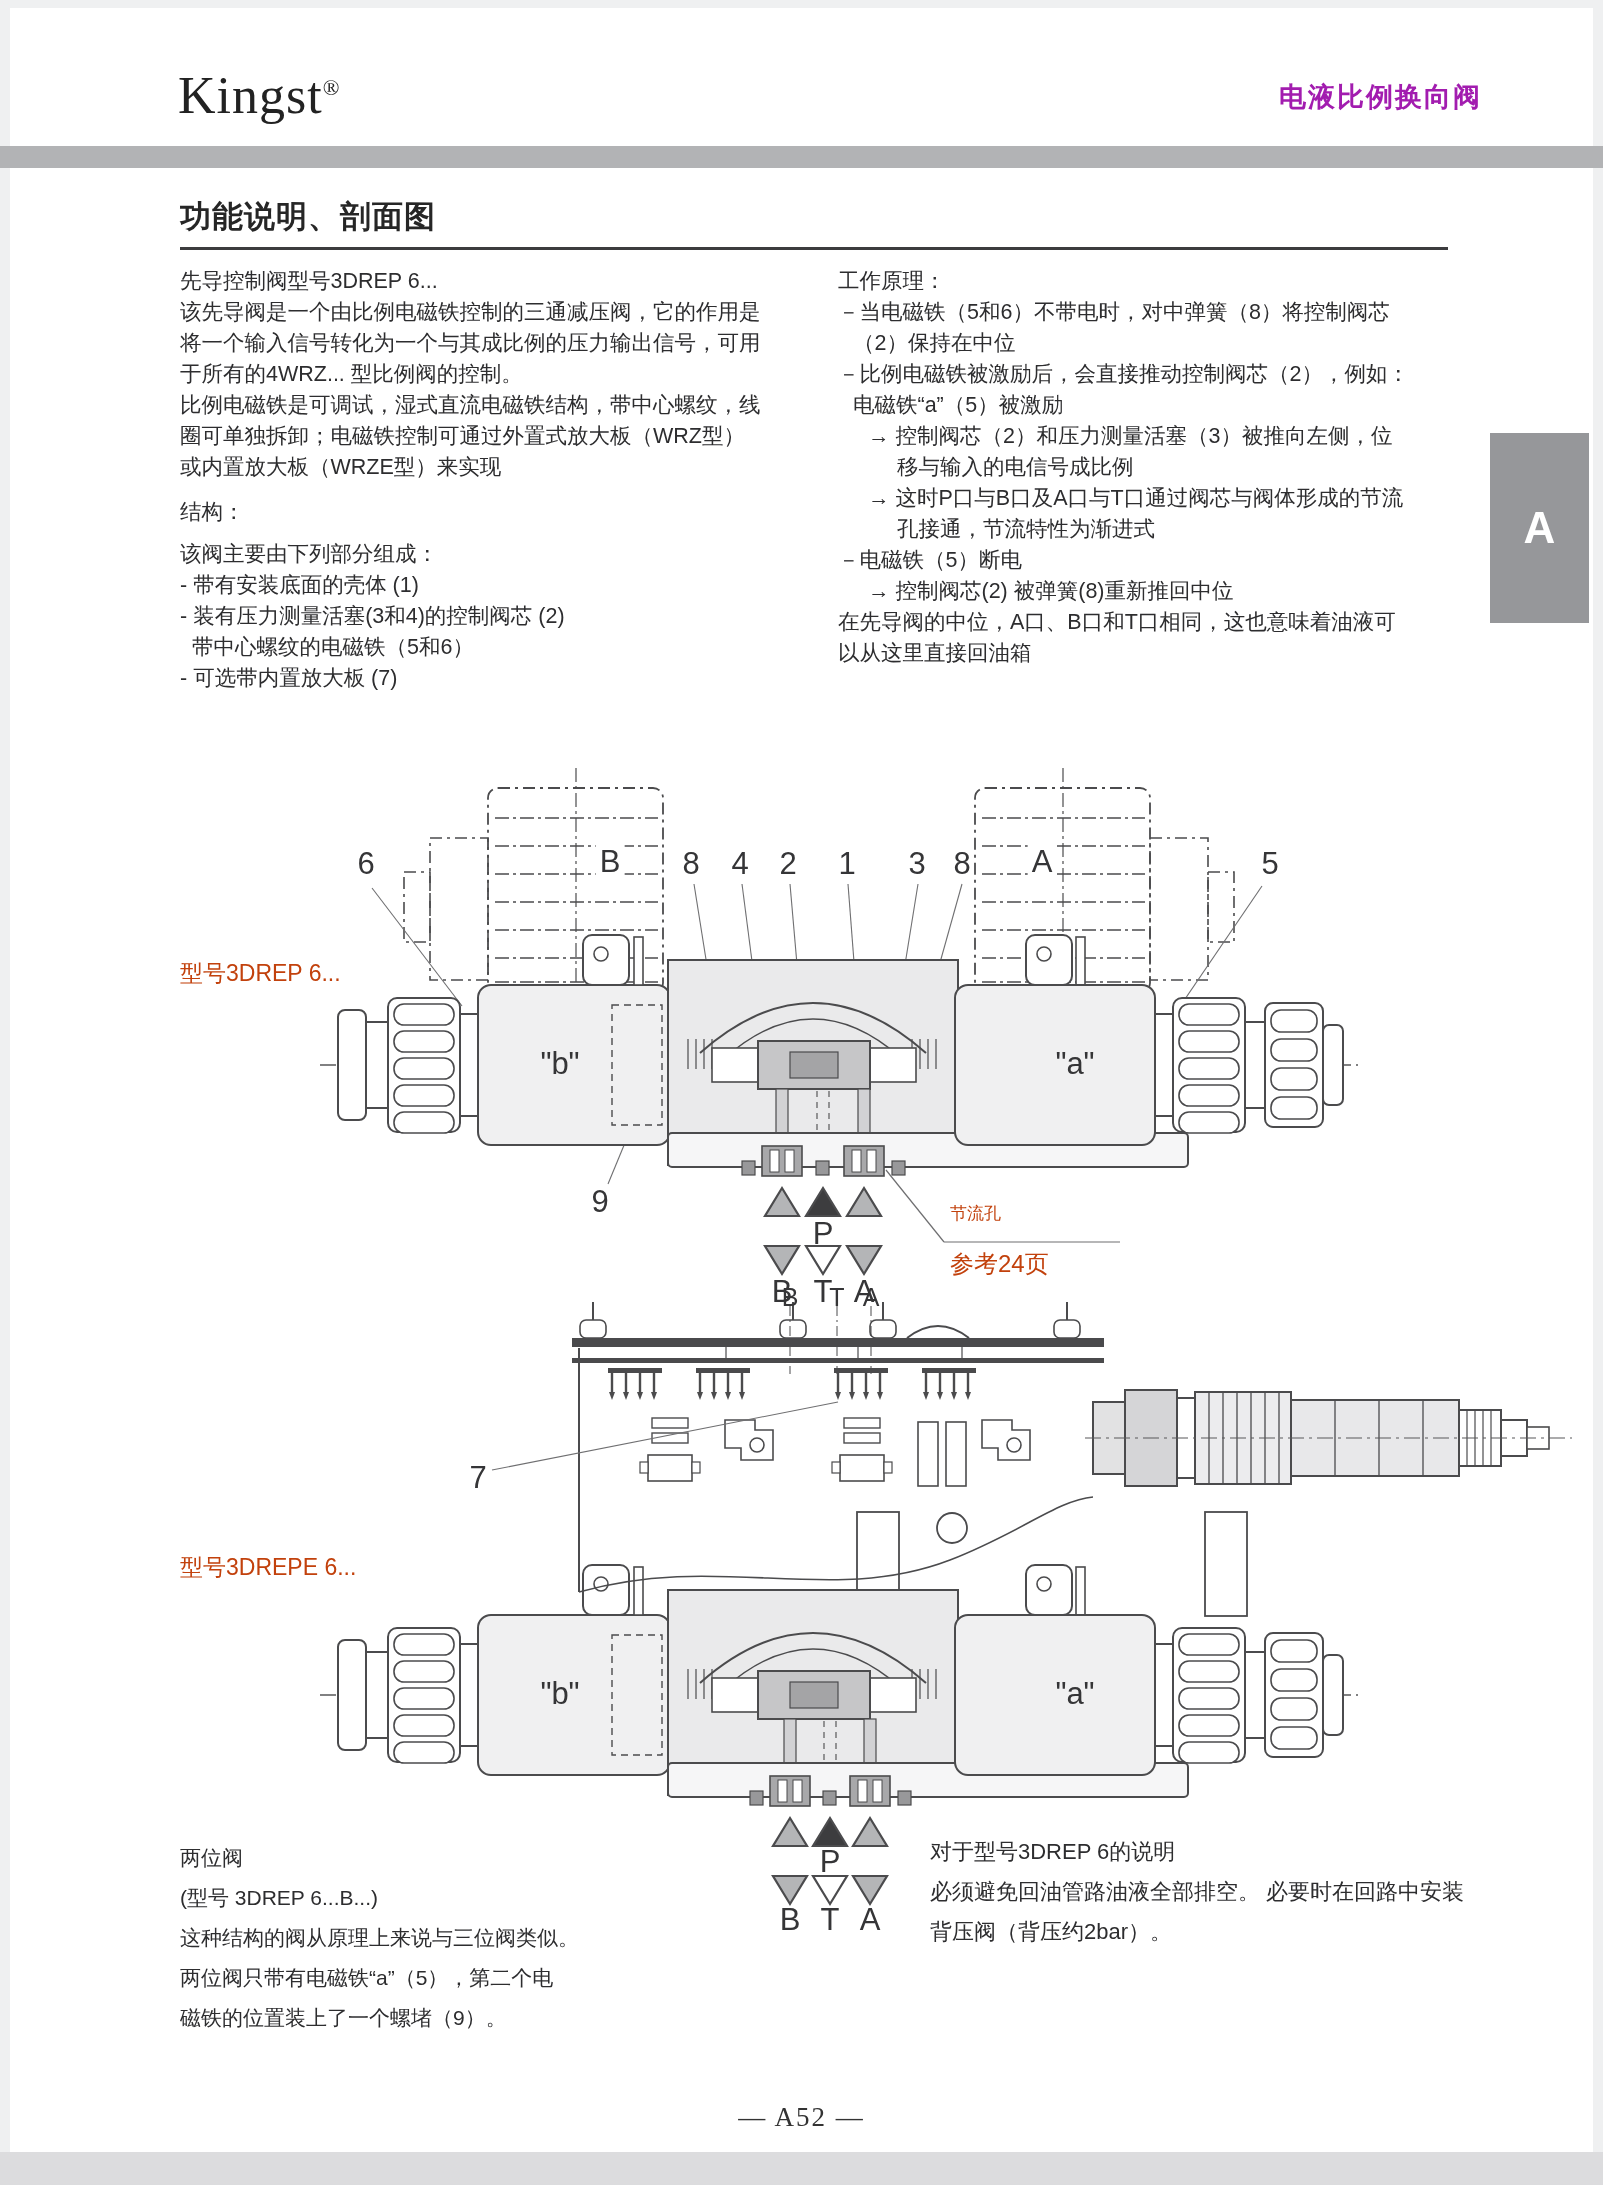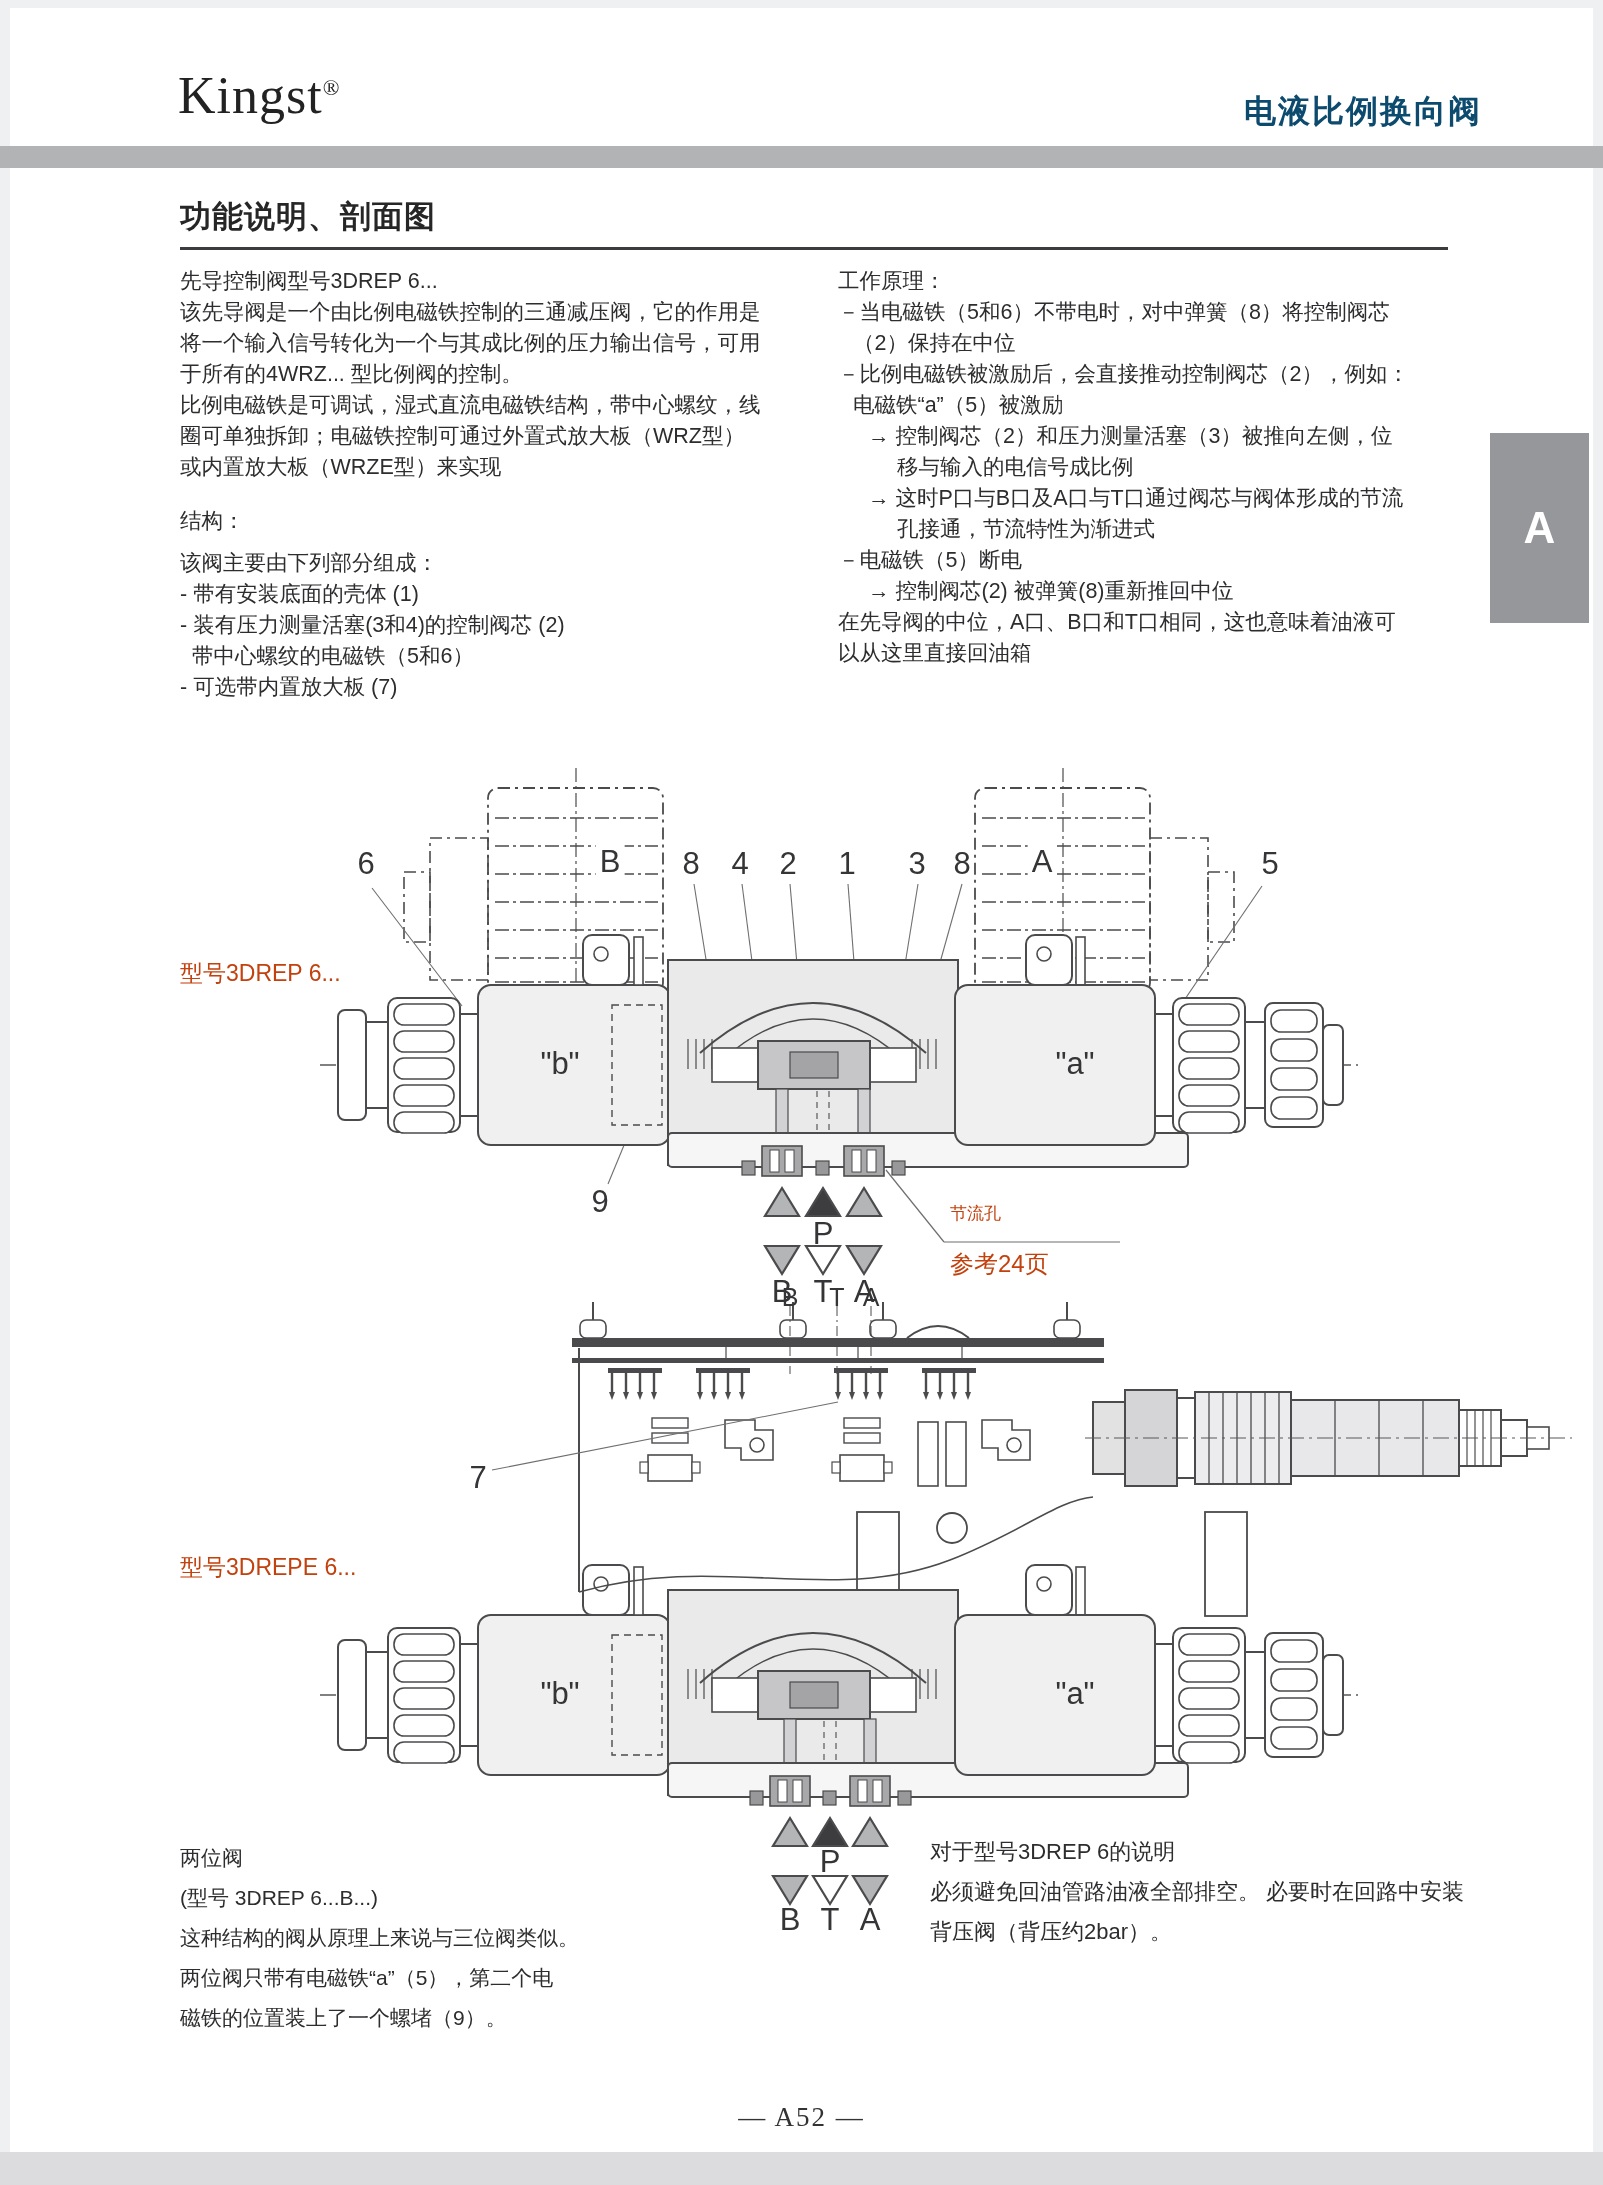--- a/index.html
+++ b/index.html
@@ -5,29 +5,29 @@
 *{box-sizing:border-box;margin:0;padding:0}
 html,body{width:1603px;height:2185px}
 body{position:relative;background:#fff;font-family:"Liberation Sans","DejaVu Sans",sans-serif;color:#2e2e2e;overflow:hidden}
 .edge{position:absolute;background:#eff0f1}
 #topedge{left:0;top:0;width:1603px;height:8px}
 #leftedge{left:0;top:8px;width:10px;height:2144px}
 #rightedge{right:0;top:8px;width:10px;height:2144px}
 #bottomband{position:absolute;left:0;top:2152px;width:1603px;height:33px;background:#dcdcde}
 #brand{position:absolute;left:178px;top:66px;font-family:"Liberation Serif","DejaVu Serif",serif;font-size:52px;color:#222;letter-spacing:1px}
 #brand sup{font-size:22px;vertical-align:super}
-#doctitle{position:absolute;right:121px;top:90px;font-size:32px;font-weight:700;color:#0c4a6e;letter-spacing:2px}
+#doctitle{position:absolute;right:121px;top:79px;font-size:27px;font-weight:700;color:#a21caf;letter-spacing:2px}
 #graybar{position:absolute;left:0;top:146px;width:1603px;height:22px;background:#b2b3b5}
 #sectitle{position:absolute;left:180px;top:196px;font-size:31px;font-weight:700;letter-spacing:1px;color:#262626}
 #secline{position:absolute;left:180px;top:247px;width:1268px;height:3px;background:#3c3c3e}
 .col{position:absolute;font-size:21.5px;line-height:31px;color:#2d2d2f}
 #lcol{left:180px;top:266px;width:665px}
 #rcol{left:838px;top:266px;width:628px}
 .col .bold{font-weight:400}
-.g1{margin-top:23px}.g2{margin-top:11px}.g3{}
+.g1{margin-top:14px}.g2{margin-top:11px}.g3{}
 .ind{padding-left:12px}.ind1{padding-left:15px}.ind2{padding-left:30px}.ind3{padding-left:59px}
 #atab{position:absolute;left:1490px;top:433px;width:99px;height:190px;background:#96979a;display:flex;align-items:center;justify-content:center}
 #atab span{color:#fff;font-size:44px;font-weight:700}
 #art{position:absolute;left:0;top:0}
 .lbl{position:absolute;font-size:31px;color:#353537;white-space:nowrap}
 .lbl.ctr{transform:translateX(-50%)}
 .lbl.bgw{background:#fff;padding:0 4px}
 .cap{position:absolute;font-size:23px;color:#c2410c;white-space:nowrap}
 #cap1{left:180px;top:958px}
 #cap2{left:180px;top:1552px}

